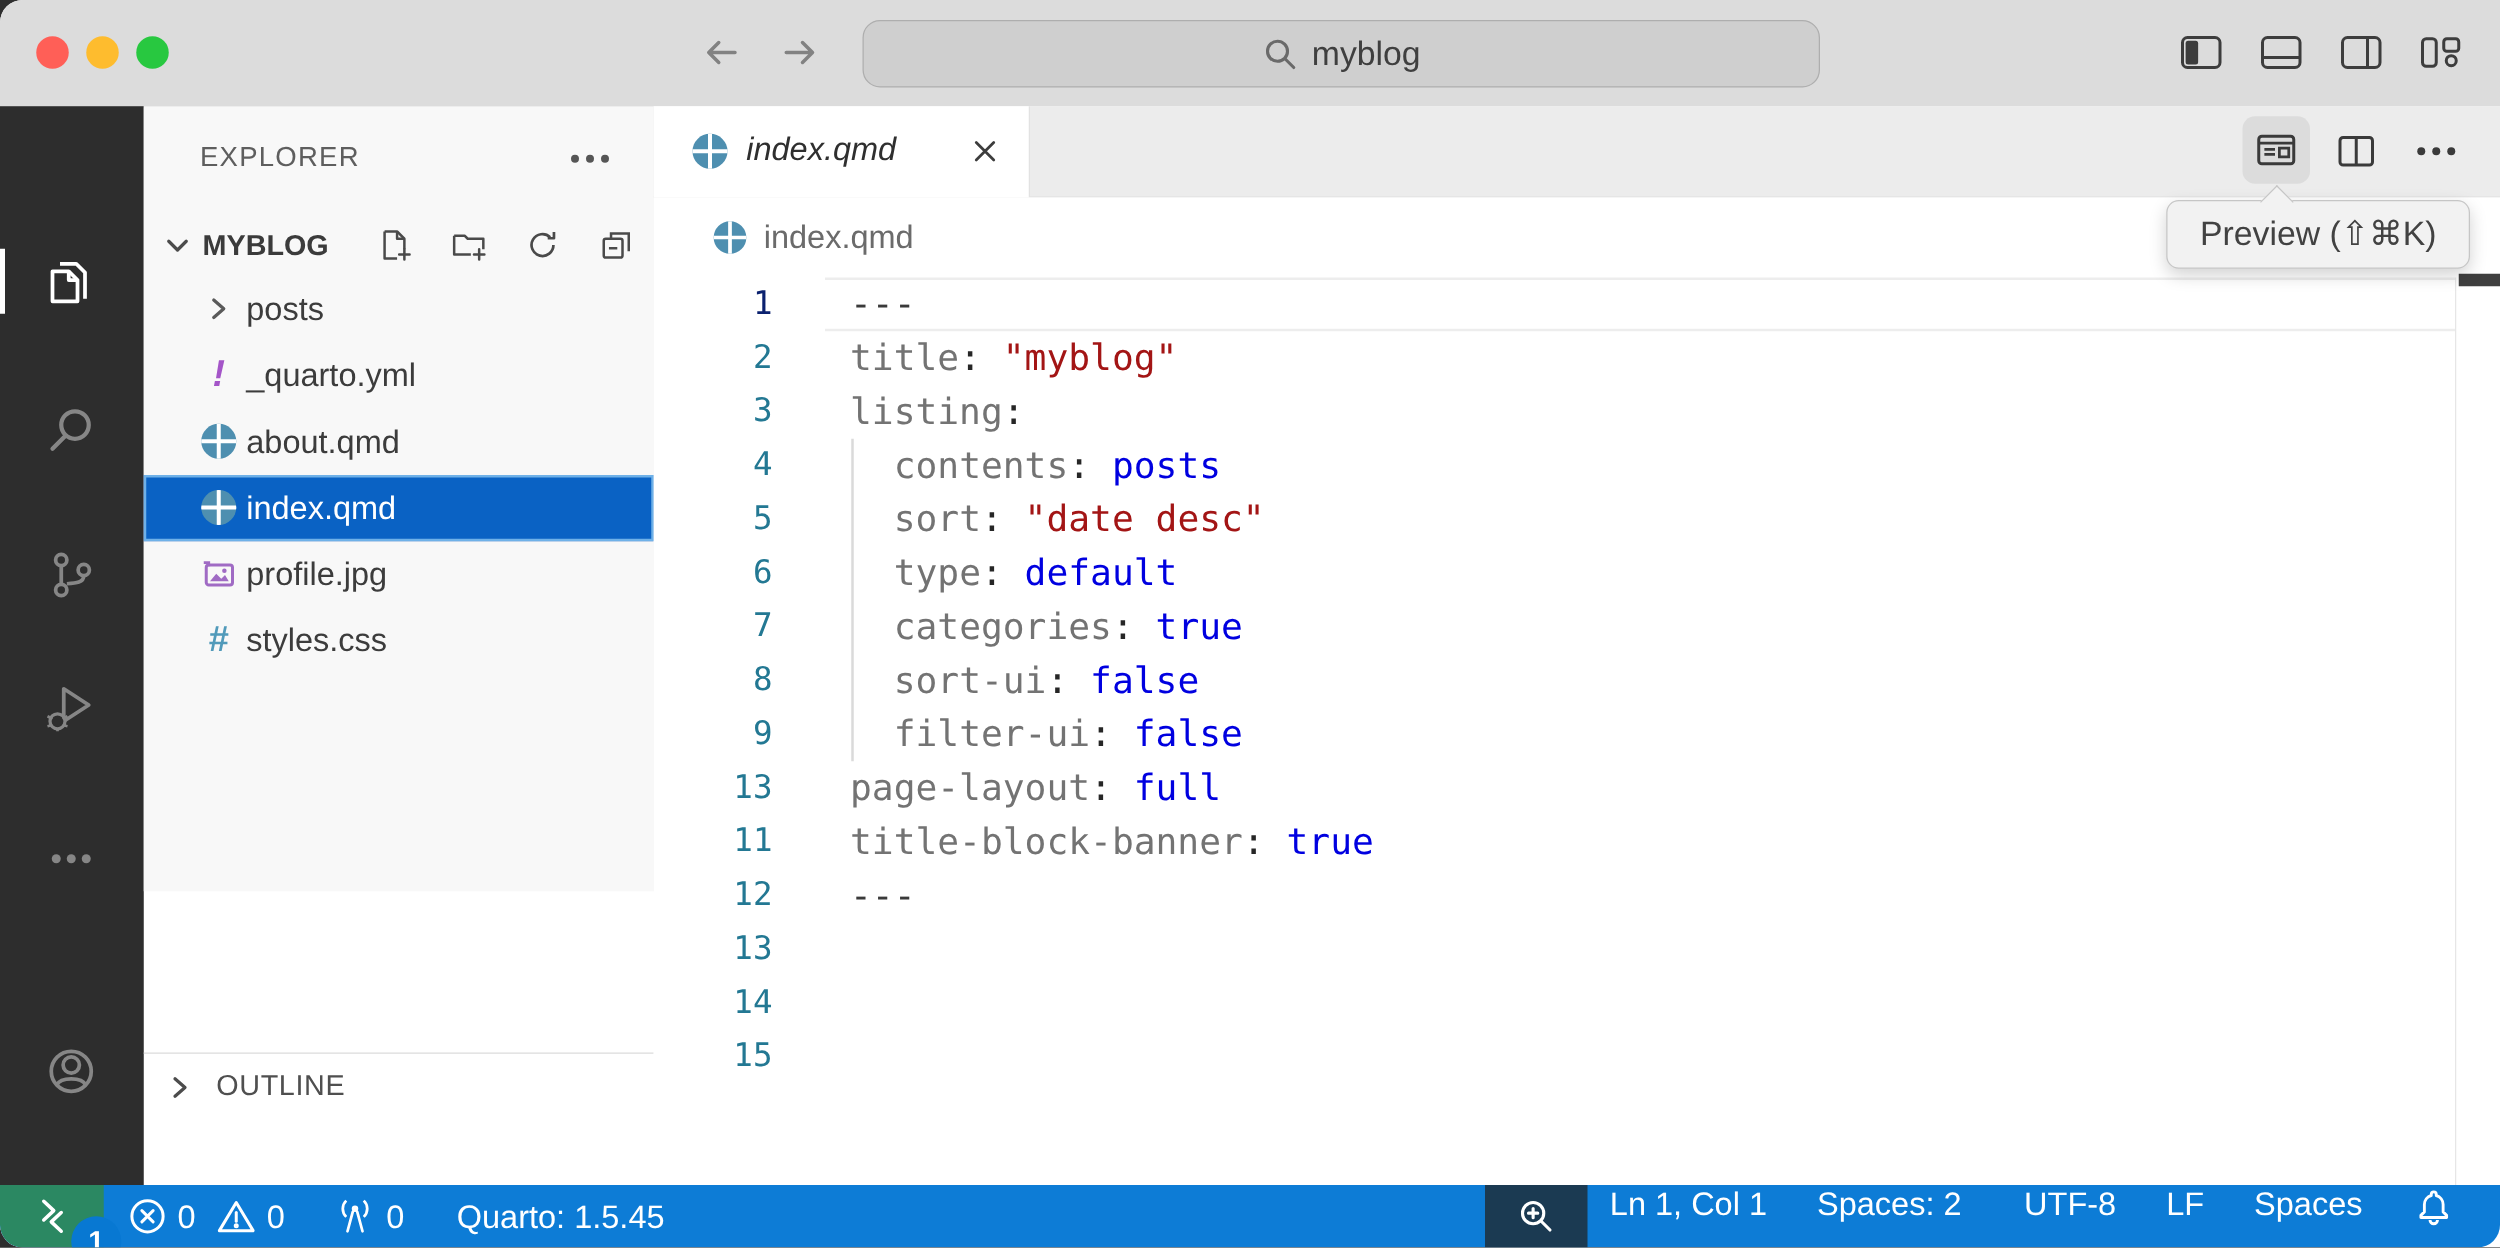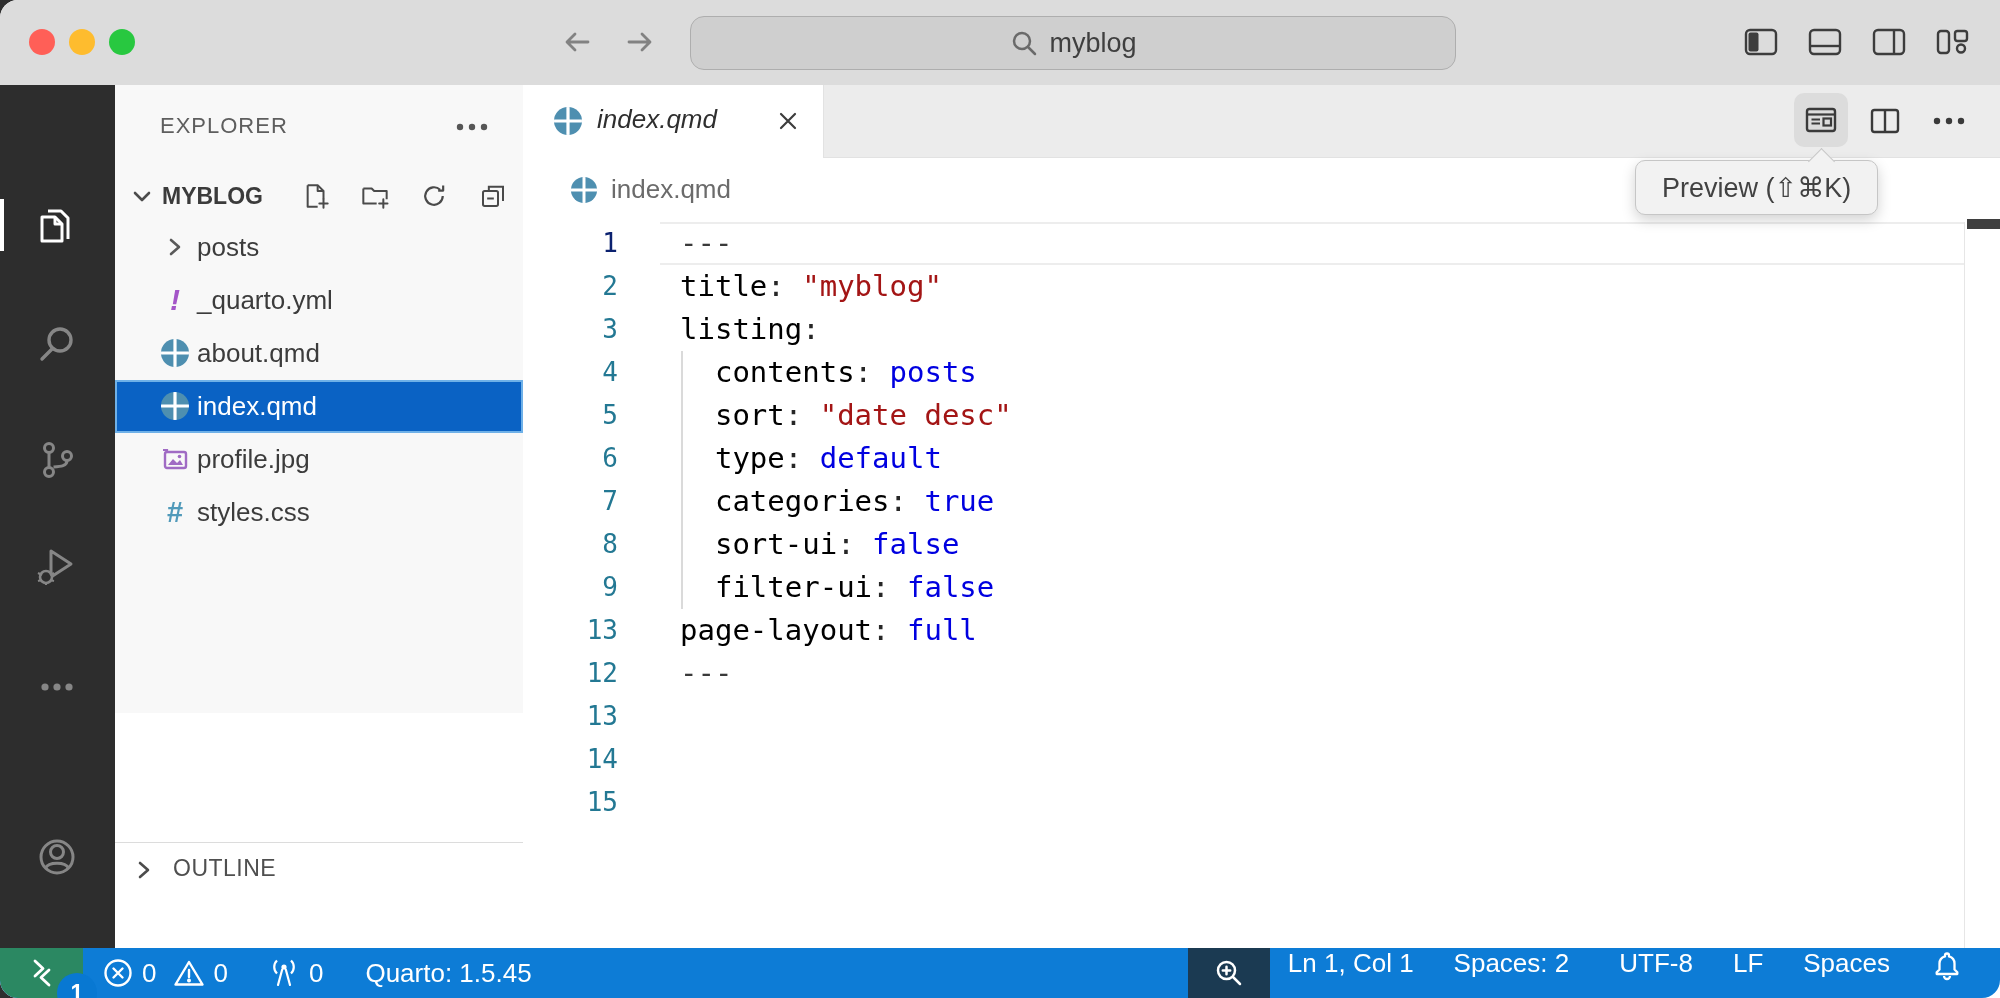--- a/index.html
+++ b/index.html
@@ -61,34 +61,34 @@
   .tab .tclose{position:absolute;left:252px;top:23px;width:26px;height:26px;}
   .editor-actions{position:absolute;top:0;left:0;width:100%;height:72px;}
   .preview-btn{position:absolute;left:1271px;top:8px;width:54px;height:54px;background:#dcdcdc;border-radius:10px;
                display:flex;align-items:center;justify-content:center;}
   .split-btn{position:absolute;left:1340px;top:14px;width:44px;height:44px;display:flex;align-items:center;justify-content:center;}
   .more-btn{position:absolute;left:1404px;top:14px;width:44px;height:44px;display:flex;align-items:center;justify-content:center;}
   .breadcrumbs{position:absolute;left:0;top:73px;width:100%;height:64px;background:#fff;}
   .breadcrumbs .bicon{position:absolute;left:47px;top:18px;}
   .breadcrumbs .blabel{position:absolute;left:88px;top:16px;font-size:26px;color:#6b6b6b;}
 
-  .tooltip{position:absolute;left:1112px;top:75px;height:53px;padding:0 26px;background:#f2f2f2;
+  .tooltip{position:absolute;left:1210px;top:75px;height:53px;padding:0 26px;background:#f2f2f2;
            border:1px solid #c6c6c6;border-radius:10px;display:flex;align-items:center;
            font-size:27px;color:#424242;z-index:10;box-shadow:0 5px 14px rgba(0,0,0,.18);white-space:nowrap;}
   .tooltip-caret{position:absolute;left:1289px;top:67px;width:18px;height:18px;background:#f2f2f2;
                  border-left:1px solid #c6c6c6;border-top:1px solid #c6c6c6;transform:rotate(45deg);z-index:11;}
 
   .code-area{position:absolute;left:0;top:137px;right:0;bottom:0;background:#fff;}
   .code-line{position:relative;display:flex;height:43px;font-family:"DejaVu Sans Mono","Liberation Mono",monospace;}
   .code-line .ln{width:95px;text-align:right;font-size:26px;line-height:43px;color:#237893;flex:none;}
   .code-line.active .ln{color:#0b216f;}
   .code-line .content{padding-left:62px;font-size:29px;line-height:43px;white-space:pre;}
   .code-line.active::before{content:"";position:absolute;left:137px;right:36px;top:0;bottom:0;
        border-top:2px solid #ededed;border-bottom:2px solid #ededed;pointer-events:none;}
-  .tk-key{color:#000000;}
+  .tk-key{color:#737373;}
   .tk-punct{color:#262626;}
   .tk-str{color:#a31515;}
   .tk-kw{color:#0000e0;}
   .tk-dash{color:#3a3a3a;}
   .indent-guide{position:absolute;left:158px;top:129px;width:2px;height:258px;background:#dadada;}
   .scroll-line{position:absolute;left:1441px;top:0;bottom:0;width:1px;background:#e6e6e6;}
   .ruler-marker{position:absolute;left:1444px;top:-3px;width:33px;height:10px;background:#3f3f3f;}
 
   
   .statusbar{position:absolute;left:0;top:948px;width:2000px;height:50px;background:#0d7cd6;
@@ -455,20 +455,24 @@
           </div>
           <div class="code-line">
             <span class="ln">9</span>
             <span class="content"><span class="tk-punct">  </span><span class="tk-key">filter-ui</span><span class="tk-punct">: </span><span class="tk-kw">false</span></span>
           </div>
           <div class="code-line">
             <span class="ln">13</span>
             <span class="content"><span class="tk-key">page-layout</span><span class="tk-punct">: </span><span class="tk-kw">full</span></span>
           </div>
           <div class="code-line">
+            <span class="ln">11</span>
+            <span class="content"><span class="tk-key">title-block-banner</span><span class="tk-punct">: </span><span class="tk-kw">true</span></span>
+          </div>
+          <div class="code-line">
             <span class="ln">12</span>
             <span class="content"><span class="tk-dash">---</span></span>
           </div>
           <div class="code-line">
             <span class="ln">13</span>
             <span class="content"></span>
           </div>
           <div class="code-line">
             <span class="ln">14</span>
             <span class="content"></span>

